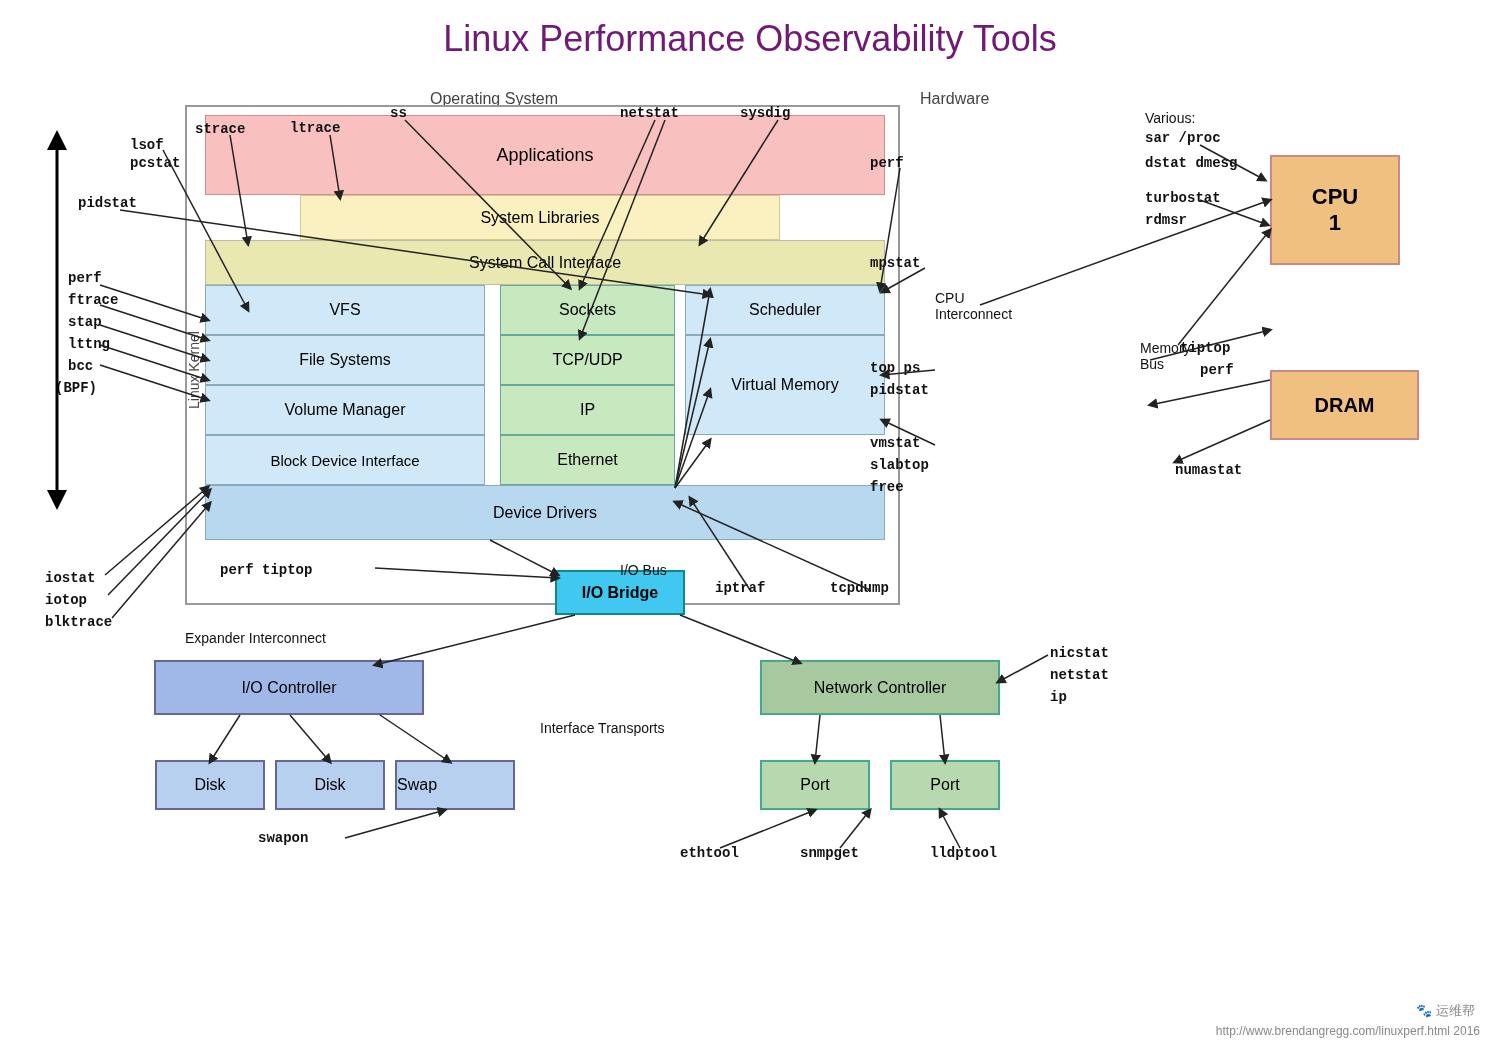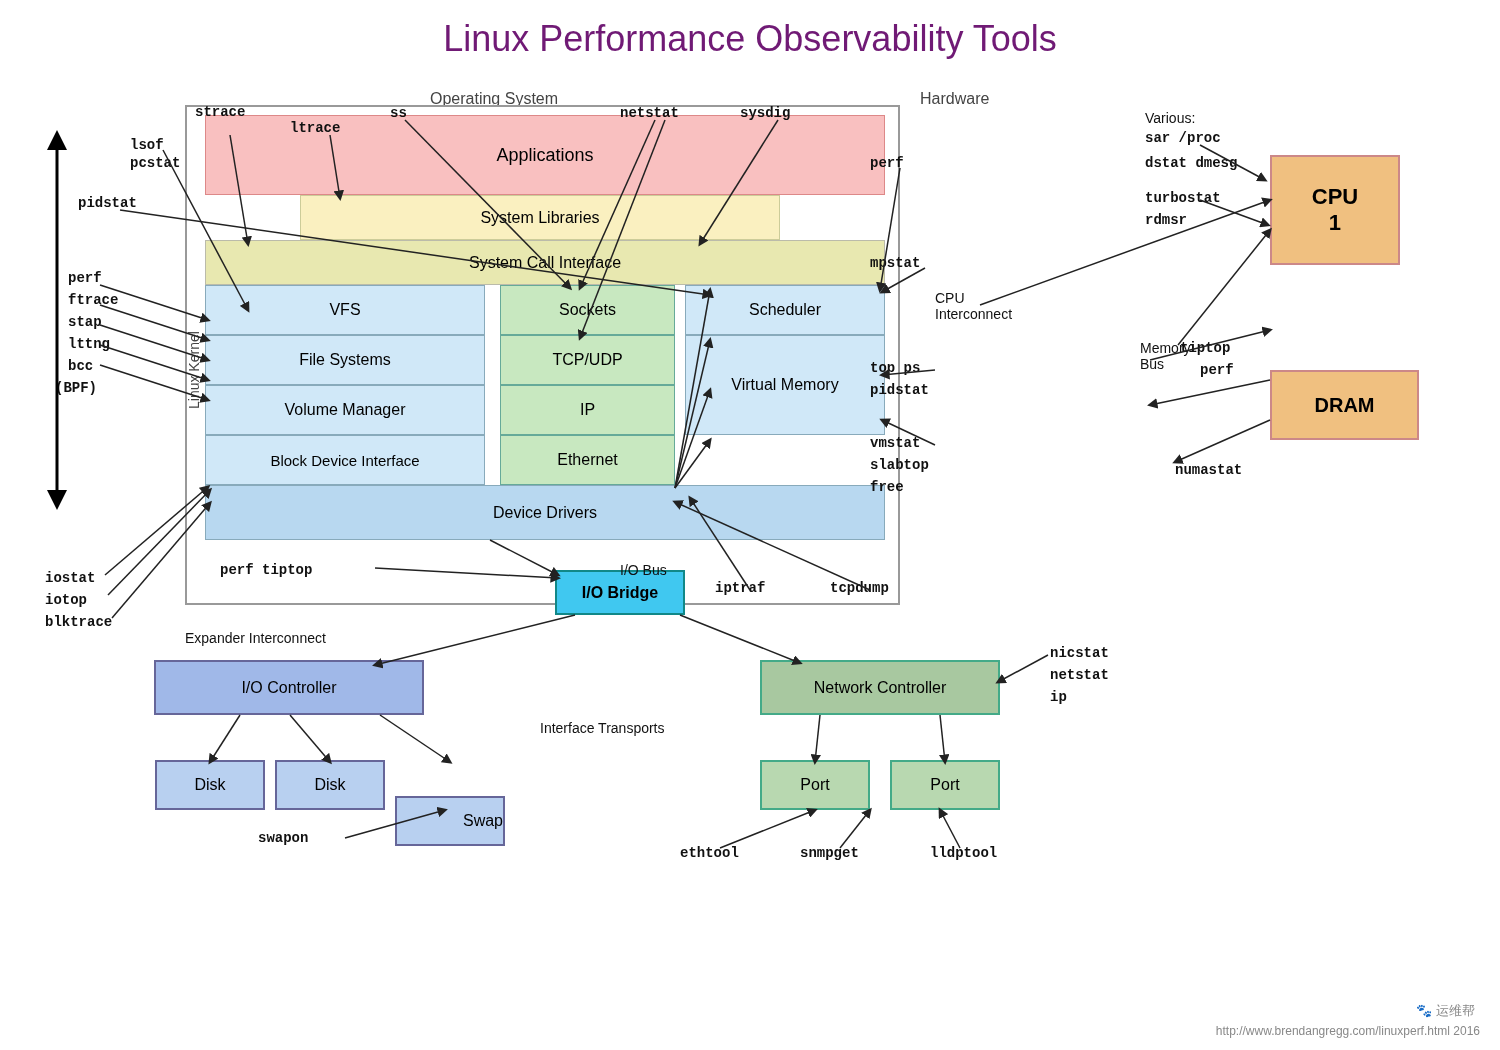--- a/index.html
+++ b/index.html
@@ -279,29 +279,28 @@
       display: flex;
       align-items: center;
       justify-content: center;
       font-size: 16px;
     }
     
     .swap {
       position: absolute;
       left: 395px;
       top: 760px;
-      width: 110px;
+      width: 120px;
       height: 50px;
       background: #b8d0f0;
       border: 2px solid #669;
       display: flex;
       align-items: center;
-      justify-content: flex-end;
-      font-size: 16px;
-      margin-top: 36px;
+      justify-content: flex-start;
+      font-size: 16px;
     }
     
     .net-controller {
       position: absolute;
       left: 760px;
       top: 660px;
       width: 240px;
       height: 55px;
       background: #a8c8a0;
       border: 2px solid #4a8;
@@ -513,21 +512,21 @@
   </div>
 
   <div class="cpu-box">
     <span style="white-space:pre-wrap;text-align:center;">CPU<br>1</span>
   </div>
 
   <div class="dram-box">
     <span>DRAM</span>
   </div>
 
-  <div class="tool-label" style="left:195px;top:104px;">strace</div>
+  <div class="tool-label" style="left:195px;top:121px;">strace</div>
   <div class="tool-label" style="left:390px;top:105px;">ss</div>
   <div class="tool-label" style="left:130px;top:137px;">lsof</div>
   <div class="tool-label" style="left:130px;top:155px;">pcstat</div>
   <div class="tool-label" style="left:290px;top:120px;">ltrace</div>
   <div class="tool-label" style="left:78px;top:195px;">pidstat</div>
 
   <div class="tool-label" style="left:620px;top:105px;">netstat</div>
   <div class="tool-label" style="left:740px;top:105px;">sysdig</div>
 
   <div class="tool-label" style="left:870px;top:155px;">perf</div>

